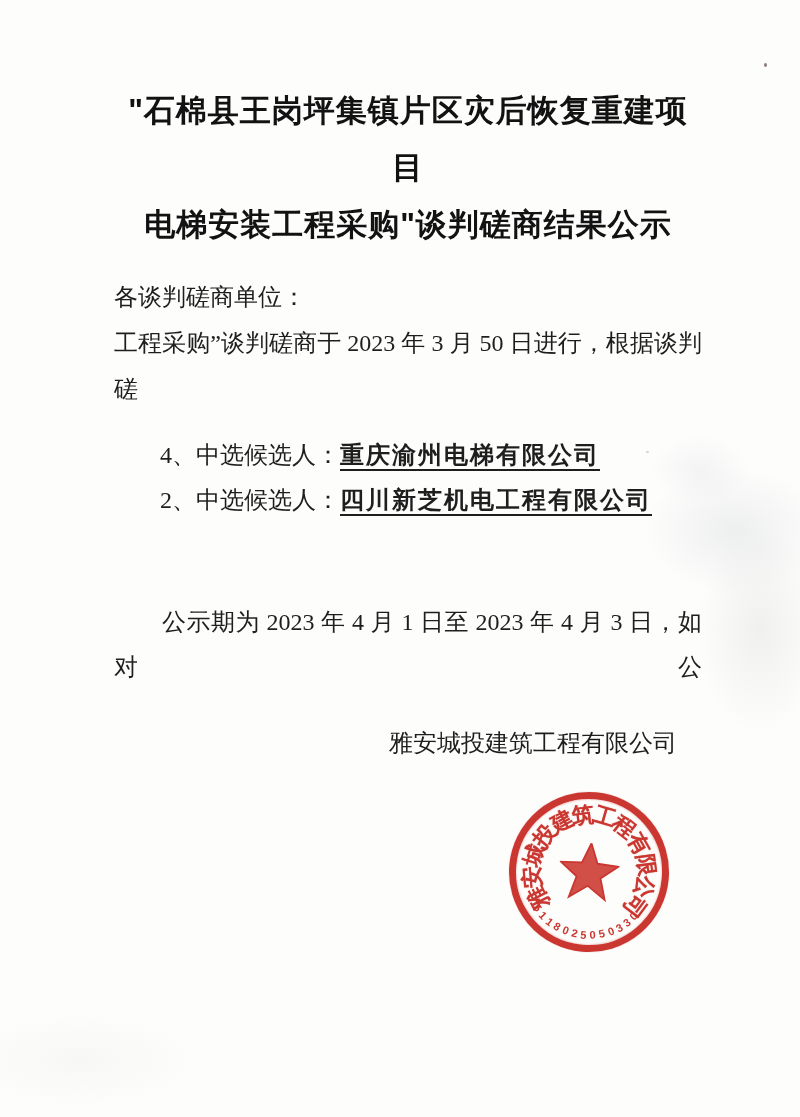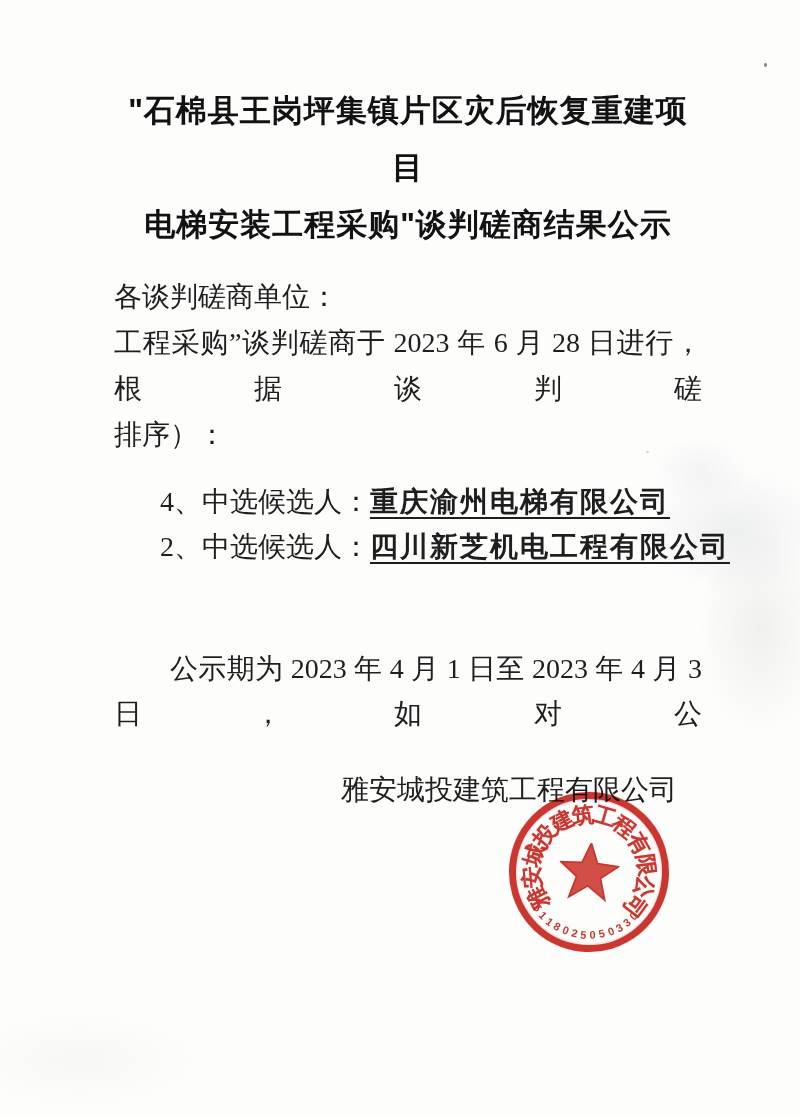--- a/index.html
+++ b/index.html
@@ -25,21 +25,21 @@
     padding-top: 82px;
     text-align: center;
     font-size: 31px;
     line-height: 57px;
     font-weight: 700;
     color: #121212;
     letter-spacing: 1px;
     font-family: "Liberation Sans", "DejaVu Sans", sans-serif;
   }
 
-  .body-text { font-size: 28px; line-height: 46px; }
+  .body-text { font-size: 24px; line-height: 46px; }
 
   .salutation { margin-top: 21px; }
 
   .para .line.fill { text-align: justify; text-align-last: justify; }
   .para .line.indent { text-indent: 2em; }
 
   .list { margin-top: 21px; padding-left: 46px; line-height: 45px; }
   .list .row { white-space: nowrap; }
   .list .name {
     text-decoration: underline;
@@ -92,22 +92,21 @@
   <div class="doc">
 
     <div class="title">
       <div>"石棉县王岗坪集镇片区灾后恢复重建项目</div>
       <div>电梯安装工程采购"谈判磋商结果公示</div>
     </div>
 
     <div class="body-text salutation">各谈判磋商单位：</div>
 
     <div class="body-text para">
-      <div class="line fill">工程采购”谈判磋商于 2023 年 6 月 28 日进行，根据谈判磋</div>
-      <div class="line">排序）：</div>
+      <div class="line fill">工程采购”谈判磋商于 2023 年 3 月 50 日进行，根据谈判磋</div>
     </div>
 
     <div class="body-text list">
       <div class="row">
         <span>4、中选候选人：</span><span class="name">重庆渝州电梯有限公司</span>
       </div>
       <div class="row">
         <span>2、中选候选人：</span><span class="name">四川新芝机电工程有限公司</span>
       </div>
     </div>

